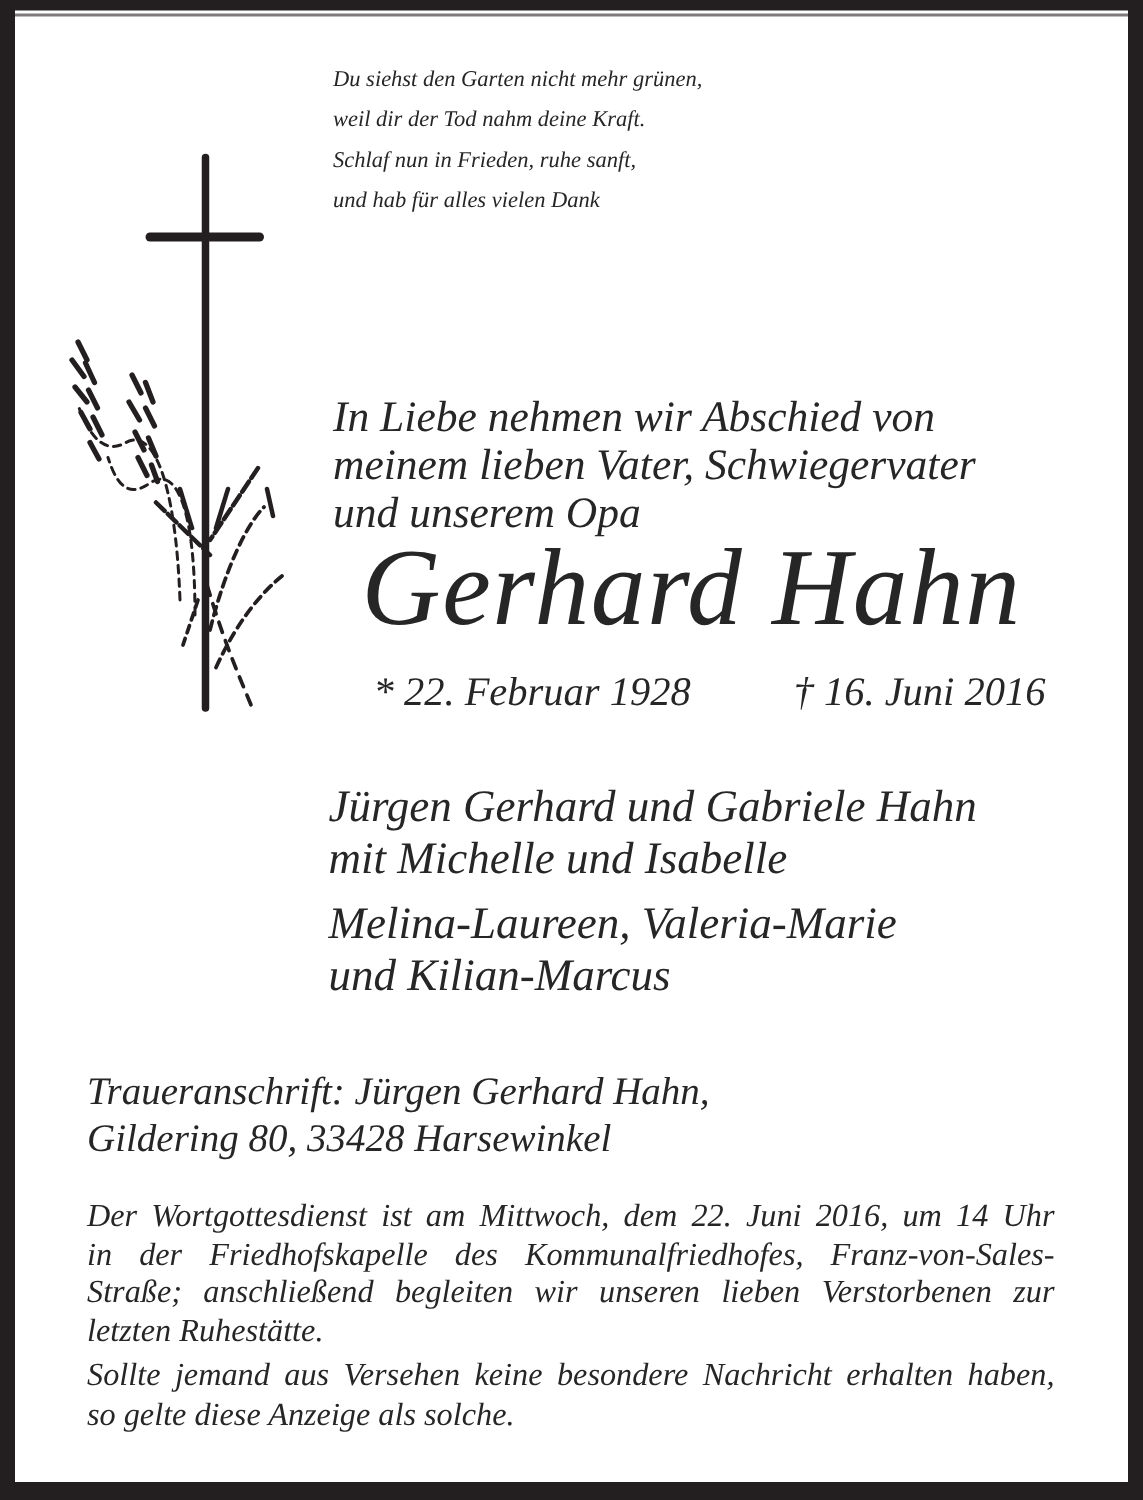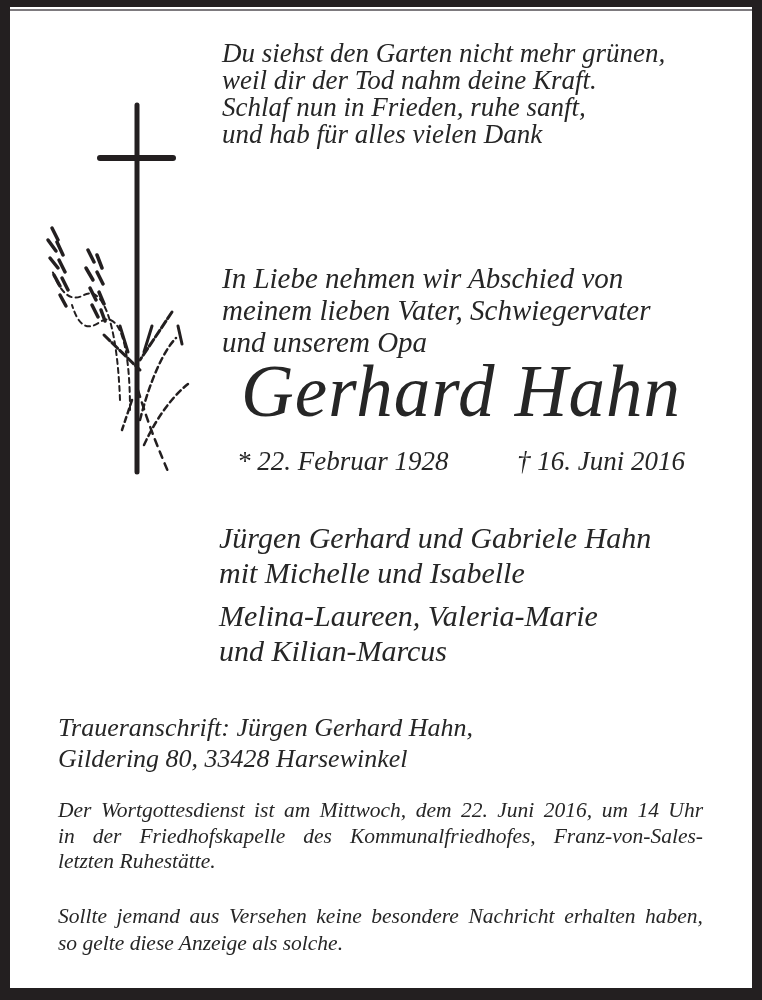--- a/index.html
+++ b/index.html
@@ -14,25 +14,25 @@
   }
   
   .frame-top    { position:absolute; left:0; top:0; width:762px; height:7px;  background:#231f20; }
   .frame-left   { position:absolute; left:0; top:0; width:10px;  height:1000px; background:#231f20; }
   .frame-right  { position:absolute; right:0; top:0; width:10px; height:1000px; background:#231f20; }
   .frame-bottom { position:absolute; left:0; bottom:0; width:762px; height:12px; background:#231f20; }
   .rule-top     { position:absolute; left:10px; top:9px; width:742px; height:2px; background:#7d7a7e; }
 
   .illustration { position:absolute; left:42px; top:100px; width:170px; height:380px; }
 
-  .poem   { position:absolute; left:222px; top:40px;  font-size:27px; line-height:27px; white-space:nowrap; }
+  .poem   { position:absolute; left:222px; top:40px;  font-size:15px; line-height:27px; white-space:nowrap; }
   .intro  { position:absolute; left:222px; top:226px; font-size:29px;   line-height:32px; white-space:nowrap;margin-top:36px; }
   .name   { position:absolute; left:222px; top:360px; width:478px; text-align:center;
             font-size:73px; line-height:64px; white-space:nowrap; letter-spacing:1px; }
-  .dates  { position:absolute; left:237px; top:446px; width:448px; display:flex;
+  .dates  { position:absolute; left:249px; top:446px; width:448px; display:flex;
             justify-content:space-between; font-size:27px; line-height:30px; }
   .family { position:absolute; left:219px; top:520px; font-size:30px; line-height:35px; white-space:nowrap; }
   .family .para2 { margin-top: 8px; }
   .address { position:absolute; left:58px; top:712px; font-size:26px; line-height:31px; white-space:nowrap; }
   .service { position:absolute; left:58px; top:798px; width:645px; font-size:21.5px; line-height:25.5px; }
   .disclaimer { position:absolute; left:58px; top:903px; width:645px; font-size:21.5px; line-height:27px;font-family:Liberation Serif, serif; }
   .jline { text-align: justify; text-align-last: justify; }
   .lline { text-align: left; }
 </style>
 </head>
@@ -117,19 +117,20 @@
 </div>
 
 <div class="address">
   <div>Traueranschrift: Jürgen Gerhard Hahn,</div>
   <div>Gildering 80, 33428 Harsewinkel</div>
 </div>
 
 <div class="service">
   <div class="jline">Der Wortgottesdienst ist am Mittwoch, dem 22. Juni 2016, um 14 Uhr</div>
   <div class="jline">in der Friedhofskapelle des Kommunalfriedhofes, Franz-von-Sales-</div>
+  <div class="jline">Straße; anschließend begleiten wir unseren lieben Verstorbenen zur</div>
   <div class="lline">letzten Ruhestätte.</div>
 </div>
 
 <div class="disclaimer">
   <div class="jline">Sollte jemand aus Versehen keine besondere Nachricht erhalten haben,</div>
   <div class="lline">so gelte diese Anzeige als solche.</div>
 </div>
 
 </body></html>

